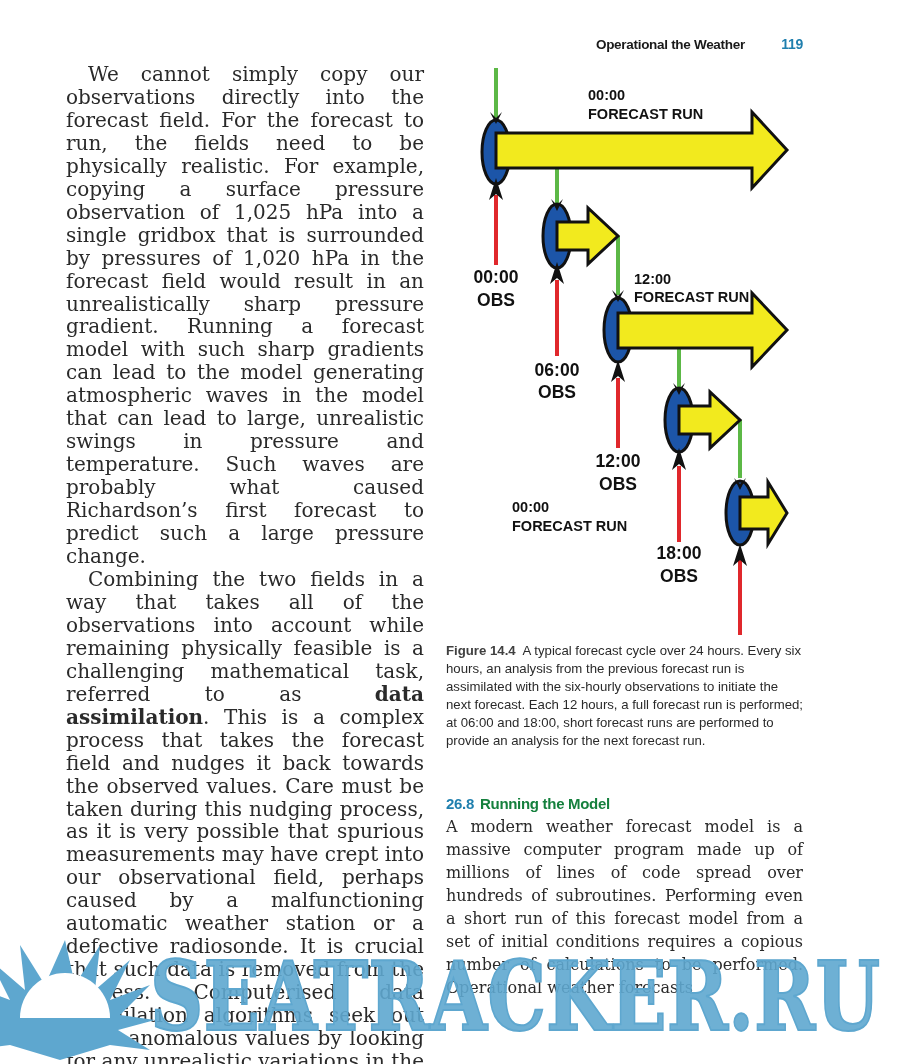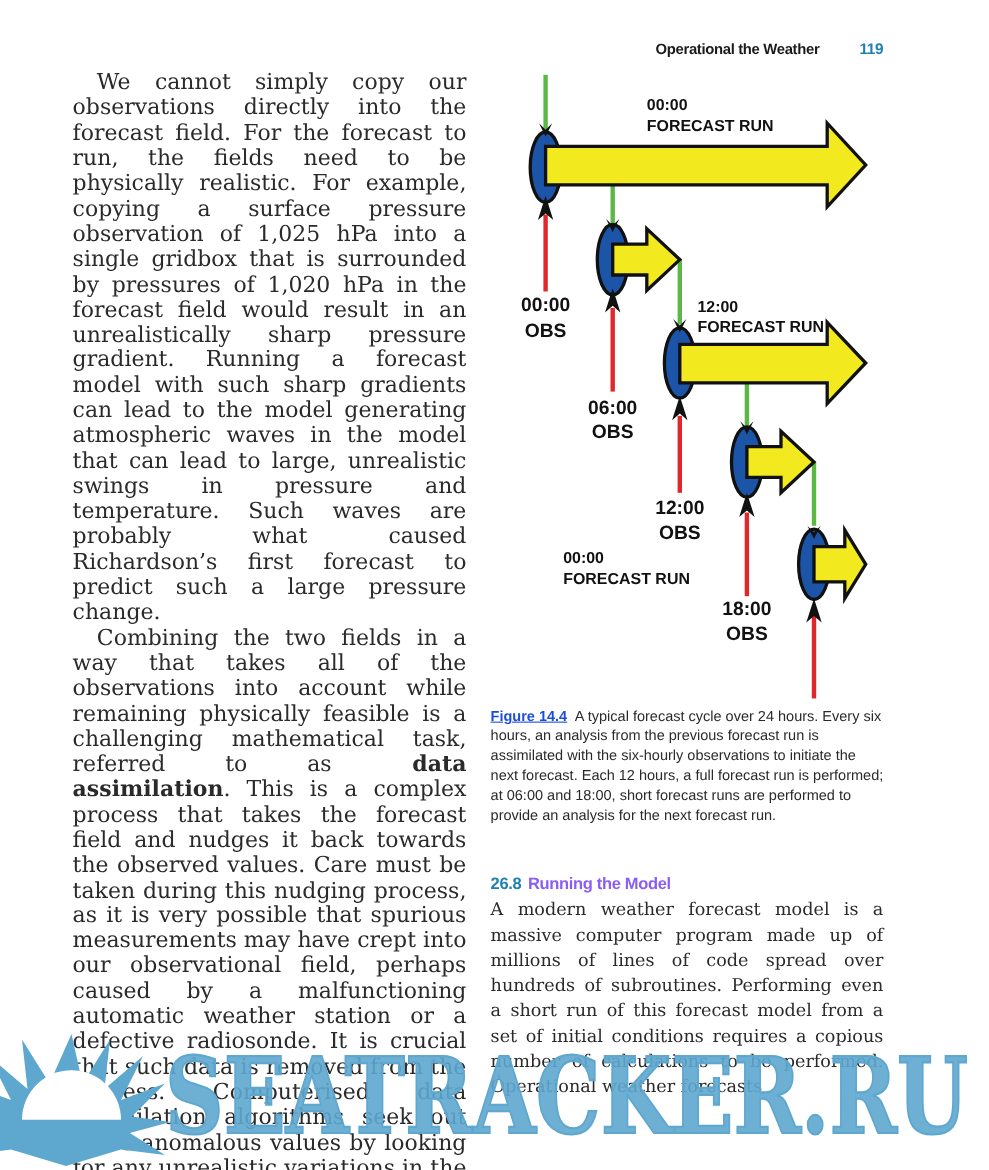--- a/index.html
+++ b/index.html
@@ -4,24 +4,24 @@
 <style>
   html, body { margin:0; padding:0; }
   body { width:899px; height:1064px; background:#ffffff; position:relative; overflow:hidden; }
   .running-head { position:absolute; top:36px; right:96px; font-family:"Liberation Sans", sans-serif; font-weight:bold; font-size:13.5px; color:#1a1a1a; letter-spacing:-0.3px; }
   .running-head .pg { color:#1f7fae; margin-left:33px; font-size:14px; }
   .col-left { position:absolute; left:66px; top:63px; width:358px; font-family:"DejaVu Serif", serif; font-size:20px; line-height:22.95px; color:#2a2a2a; text-align:justify; }
   .col-left p { margin:0; text-indent:22px; }
   .col-left b { font-weight:bold;margin-left:19px; }
   .figure { position:absolute; left:440px; top:60px; width:380px; height:580px; }
   .caption { position:absolute; left:446px; top:642px; width:360px; font-family:"Liberation Sans", sans-serif; font-size:13.2px; line-height:18px; color:#2a2a2a; }
-  .caption .fig-label { color:#1d4ed8; font-weight:bold; margin-right:4px;text-decoration:underline; }
+  .caption .fig-label { color:#404040; font-weight:bold; margin-right:4px; }
   .section-head { position:absolute; left:446px; top:795px; font-family:"Liberation Sans", sans-serif; font-weight:bold; font-size:15px; letter-spacing:-0.3px; }
   .section-head .num { color:#1f7fae; margin-right:6px; }
-  .section-head .title { color:#8b5cf6;text-align:center; }
+  .section-head .title { color:#15803d;text-align:center; }
   .col-right { position:absolute; left:446px; top:816px; width:357px; font-family:"DejaVu Serif", serif; font-size:16px; line-height:22.95px; color:#2a2a2a; text-align:justify; }
   .col-right p { margin:0; }
   .watermark { position:absolute; left:0; top:920px; width:899px; height:144px; pointer-events:none; }
 </style>
 </head>
 <body>
 
 <div class="running-head">
   <span>Operational the Weather</span>
   <span class="pg">119</span>

